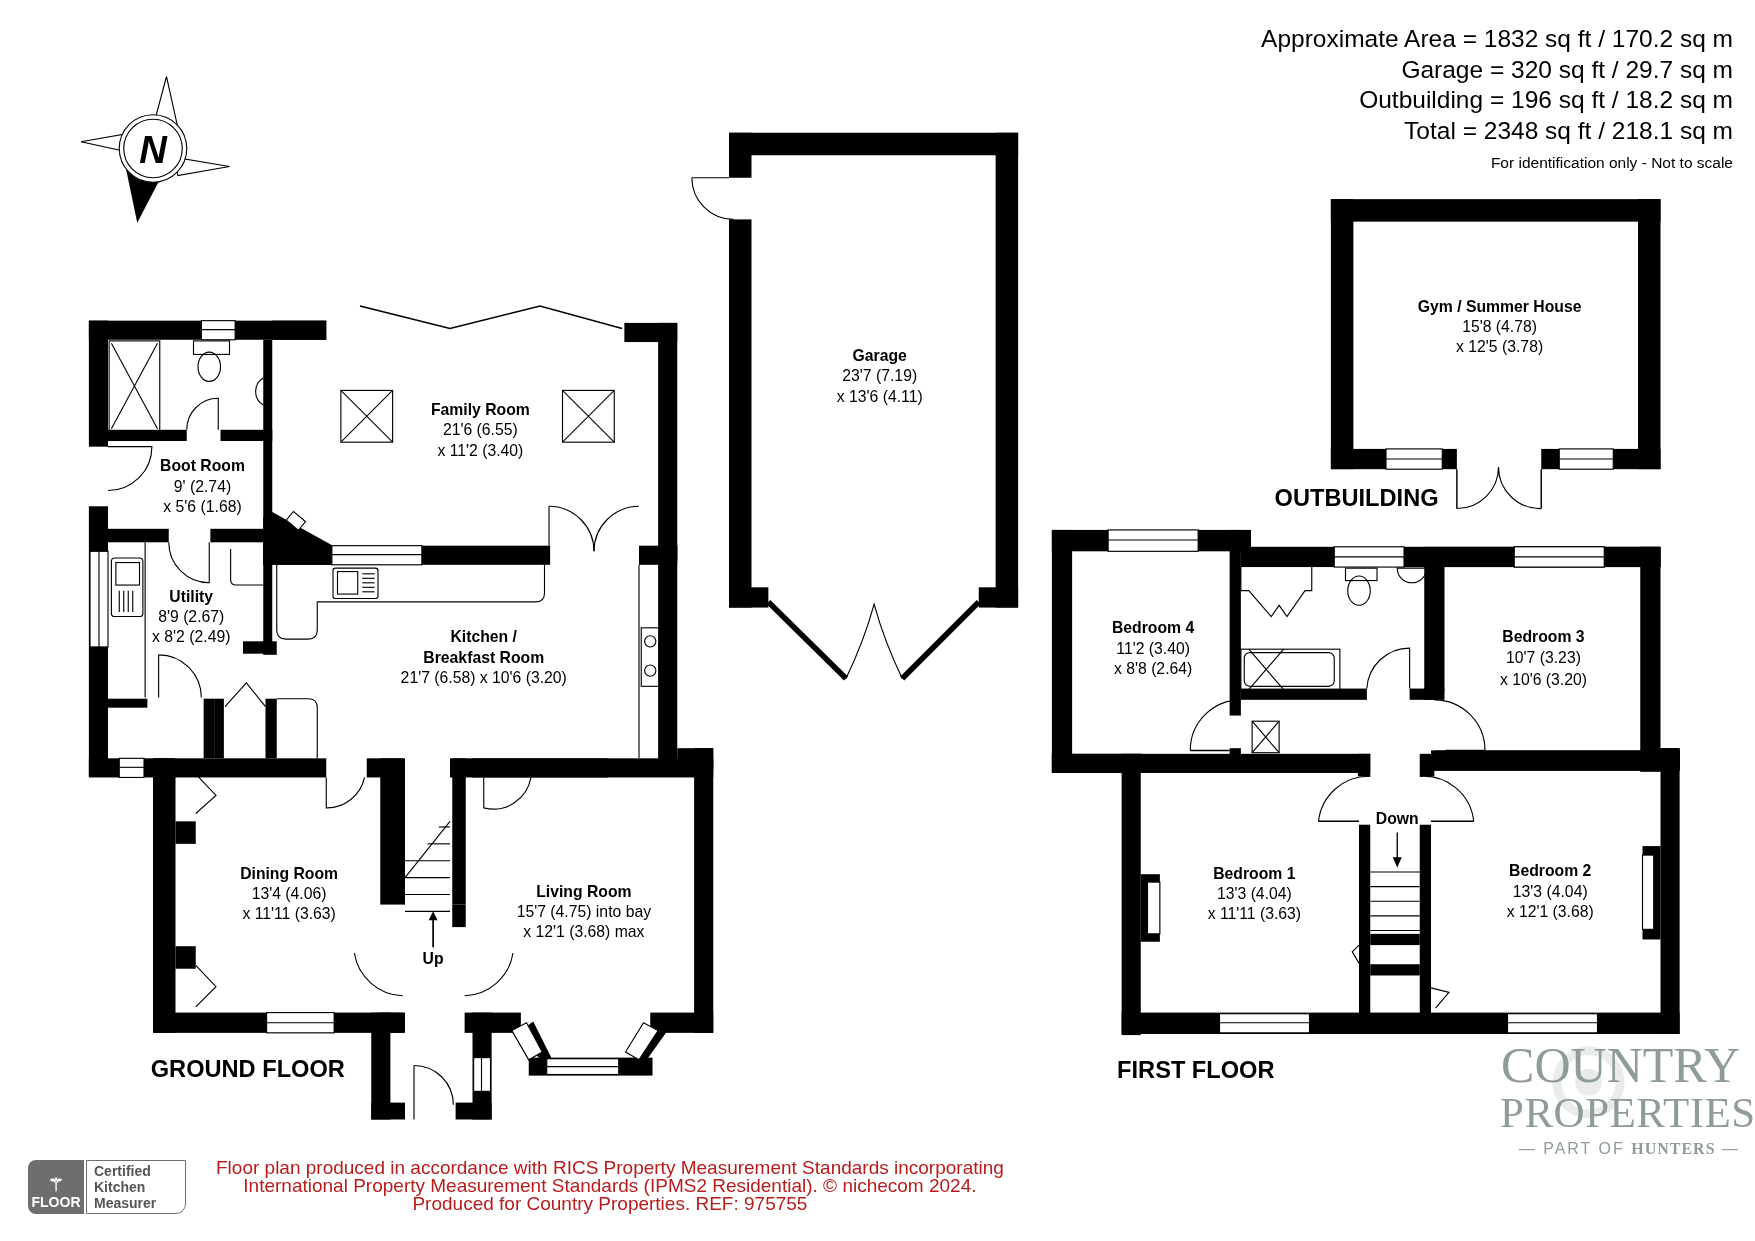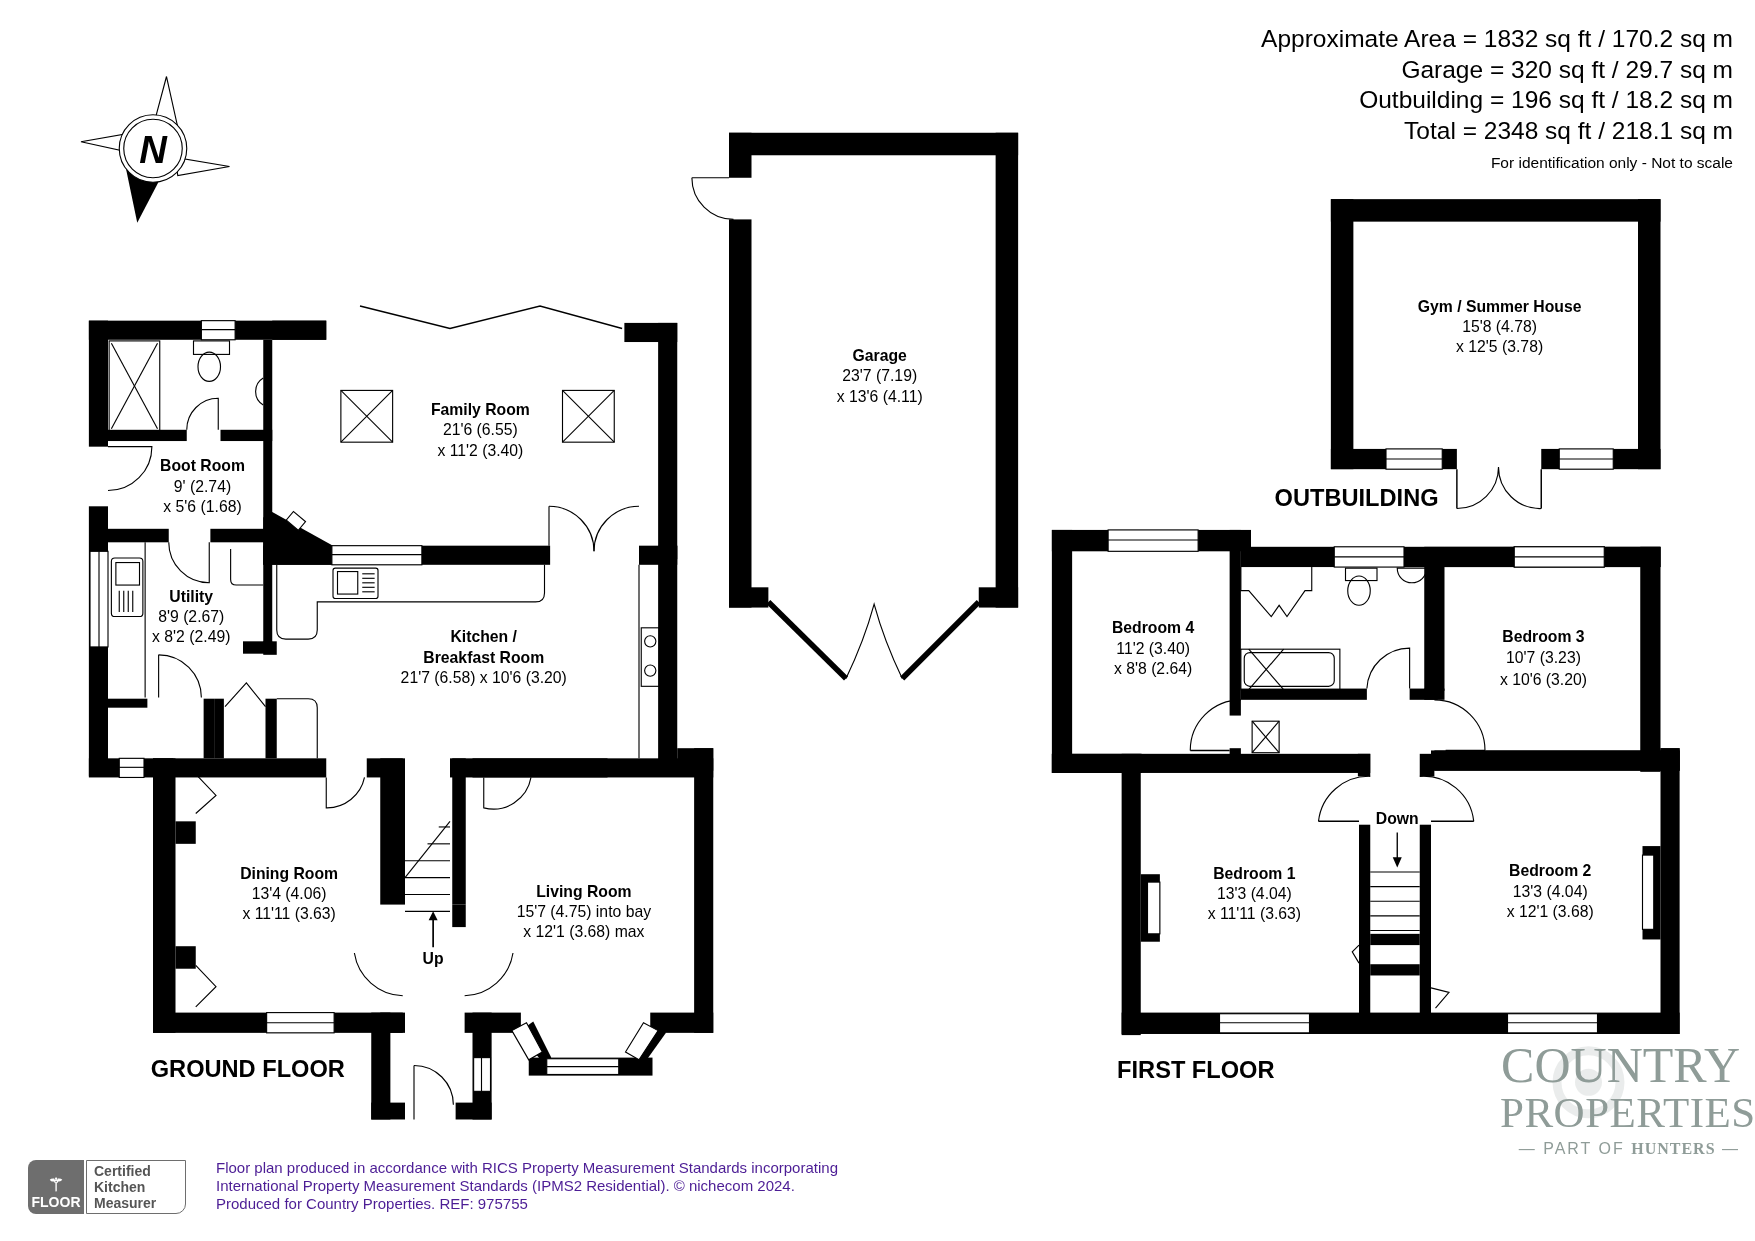--- a/index.html
+++ b/index.html
@@ -16,21 +16,21 @@
   .area-block { position: absolute; top: 24px; right: 22px; text-align: right; }
   .area-line { font-size: 24.5px; line-height: 30.5px; white-space: nowrap; margin-left: 37px; }
   .area-note { font-size: 15.5px; margin-top: 8px; white-space: nowrap; }
   .rics-badge { position: absolute; left: 28px; top: 1160px; height: 54px; display: flex; }
   .rics-logo { width: 56px; height: 54px; background: #6e6e6e; color: #fff; border-radius: 8px 0 0 8px;
                display: flex; flex-direction: column; align-items: center; justify-content: flex-end;
                font-weight: bold; font-size: 14px; padding-bottom: 4px; box-sizing: border-box; }
   .rics-text { width: 100px; height: 54px; border: 1.5px solid #6e6e6e; border-radius: 0 0 10px 0;
                box-sizing: border-box; margin-left: 2px; padding: 2px 7px; color: #555;
                font-weight: bold; font-size: 14px; line-height: 16px; }
-  .footer-text { position: absolute; left: 216px; top: 1159px; color: #4c1d95; font-size: 15px; line-height: 18px; }
+  .footer-text { position: absolute; left: 216px; top: 1159px; color: #b91c1c; font-size: 19px; line-height: 18px; text-align: center; }
   .brand { position: absolute; left: 1500px; top: 1040px; width: 240px; text-align: right; color: #8f9c98; }
   .brand-1 { font-family: "Liberation Serif", serif; font-size: 50px; line-height: 50px; letter-spacing: 0px; }
   .brand-2 { font-family: "Liberation Serif", serif; font-size: 43px; line-height: 46px; letter-spacing: 0.5px; }
   .brand-3 { font-size: 16px; letter-spacing: 2px; margin-top: 4px; white-space: nowrap; }
   .brand-3 b { font-family: "Liberation Serif", serif; letter-spacing: 1px; }
 </style>
 </head>
 <body>
 
 <div class="area-block">

